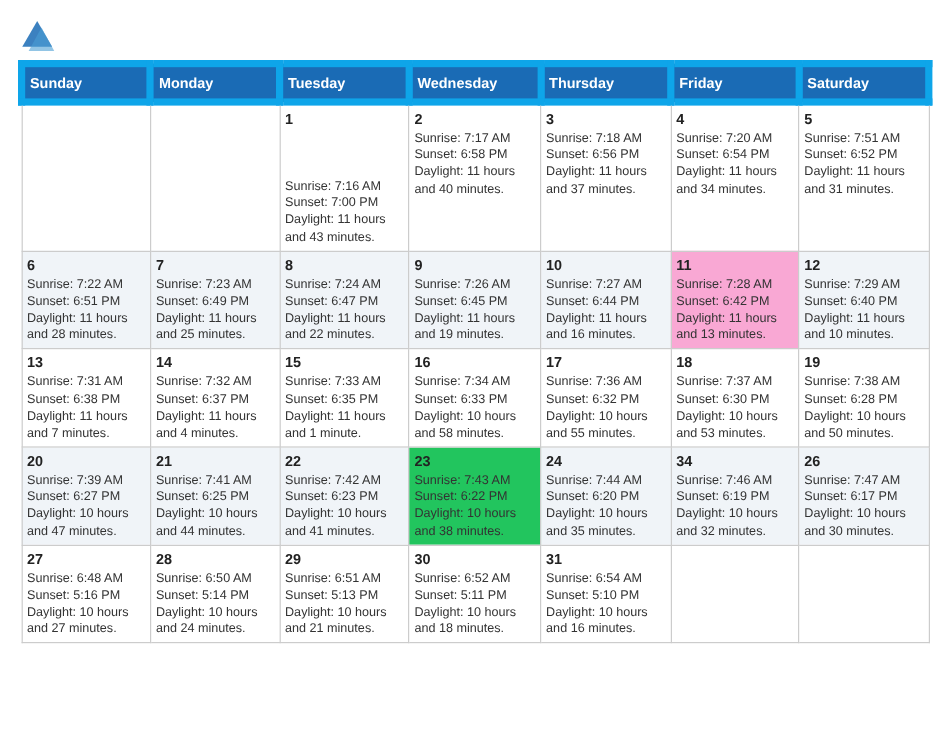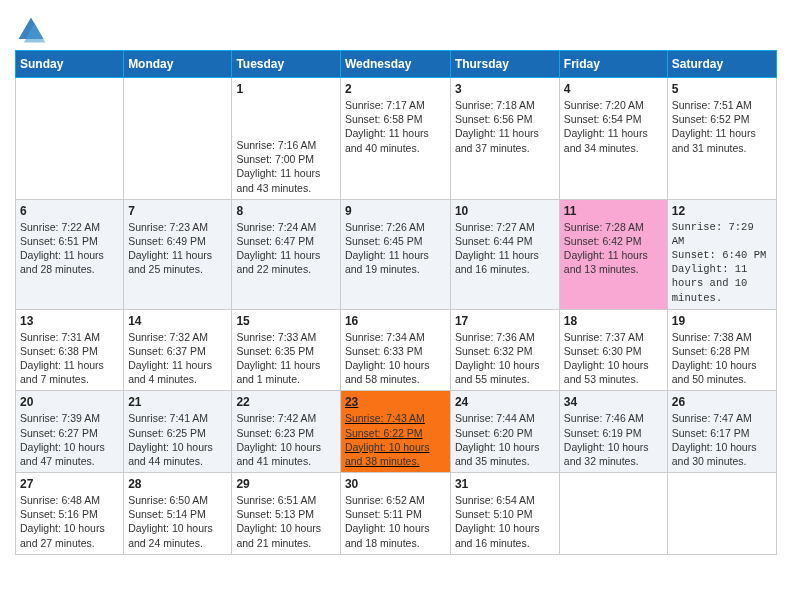--- a/index.html
+++ b/index.html
@@ -60,21 +60,21 @@
       border-collapse: collapse;
       border: 1px solid #ccc;
       font-size: 11px;
     }
     .calendar th {
       background: #1a6bb5;
       color: #fff;
       padding: 6px 4px;
       text-align: left;
       font-size: 12px;
-      border: 1px solid #0ea5e9;
+      border: 6px solid #0ea5e9;
     }
     .calendar td {
       vertical-align: top;
       padding: 4px 4px 4px 4px;
       border: 1px solid #ccc;
       width: 113px;
       min-height: 80px;
       background: #fff;
     }
     .calendar tr:nth-child(even) td {
@@ -198,21 +198,21 @@
 Daylight: 11 hours and 16 minutes.</div>
         </td>
         <td style="background: #f9a8d4;">
           <span class="day-num">11</span>
           <div class="cell-text" style="white-space: pre-line;">Sunrise: 7:28 AM
 Sunset: 6:42 PM
 Daylight: 11 hours and 13 minutes.</div>
         </td>
         <td style="background: rgb(240, 244, 248); margin-left: 21px;">
           <span class="day-num">12</span>
-          <div class="cell-text" style="white-space: pre-line; font-family: Liberation Mono, monospace;">Sunrise: 7:29 AM
+          <div class="cell-text" style="white-space: pre-line;">Sunrise: 7:29 AM
 Sunset: 6:40 PM
 Daylight: 11 hours and 10 minutes.</div>
         </td>
       </tr>
       <tr>
         <td>
           <span class="day-num">13</span>
           <div class="cell-text" style="white-space: pre-line;">Sunrise: 7:31 AM
 Sunset: 6:38 PM
 Daylight: 11 hours and 7 minutes.</div>
@@ -266,21 +266,21 @@
           <div class="cell-text" style="white-space: pre-line;">Sunrise: 7:41 AM
 Sunset: 6:25 PM
 Daylight: 10 hours and 44 minutes.</div>
         </td>
         <td style="background: rgb(240, 244, 248);">
           <span class="day-num">22</span>
           <div class="cell-text" style="white-space: pre-line;">Sunrise: 7:42 AM
 Sunset: 6:23 PM
 Daylight: 10 hours and 41 minutes.</div>
         </td>
-        <td style="background: #f97316; text-decoration: underline;">
+        <td style="background: #22c55e;">
           <span class="day-num">23</span>
           <div class="cell-text" style="white-space: pre-line;">Sunrise: 7:43 AM
 Sunset: 6:22 PM
 Daylight: 10 hours and 38 minutes.</div>
         </td>
         <td style="background: rgb(240, 244, 248);">
           <span class="day-num">24</span>
           <div class="cell-text" style="white-space: pre-line;">Sunrise: 7:44 AM
 Sunset: 6:20 PM
 Daylight: 10 hours and 35 minutes.</div>

